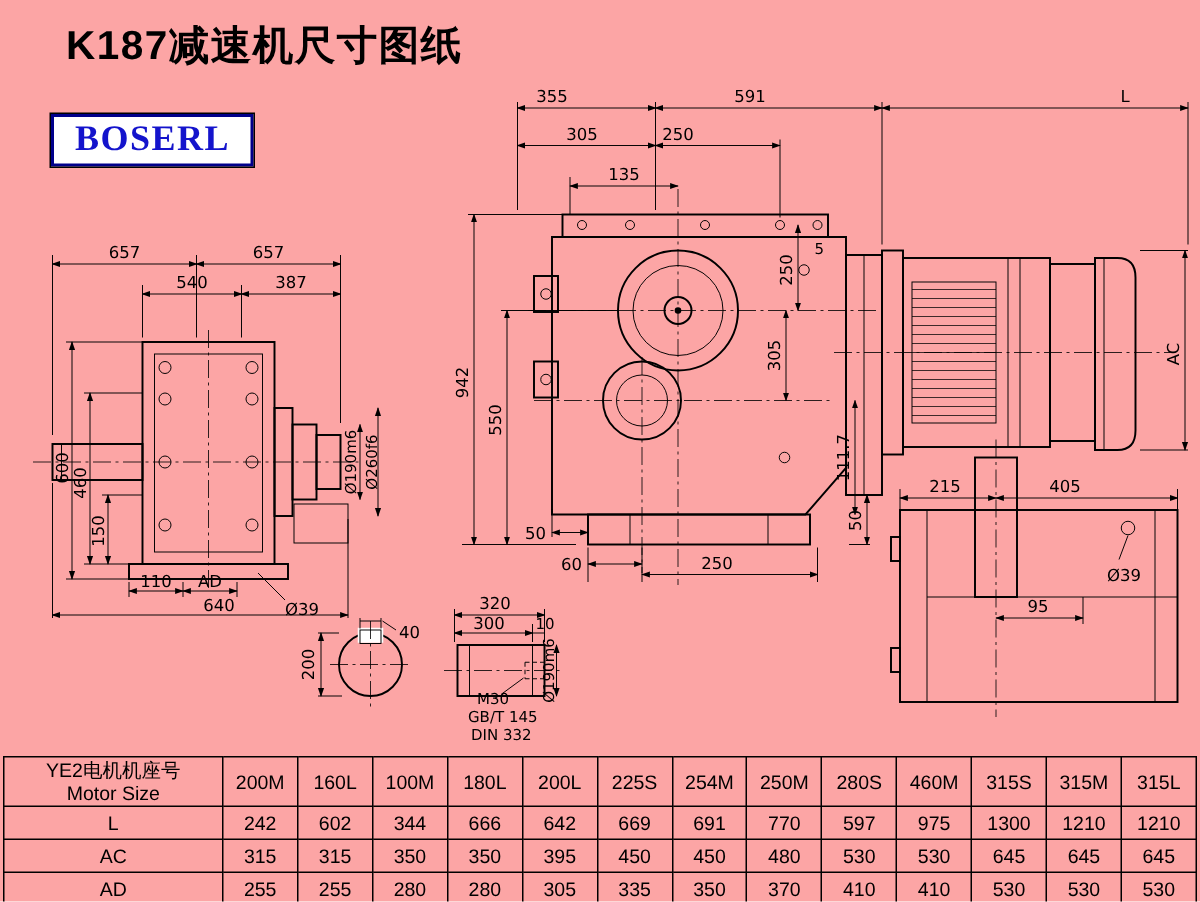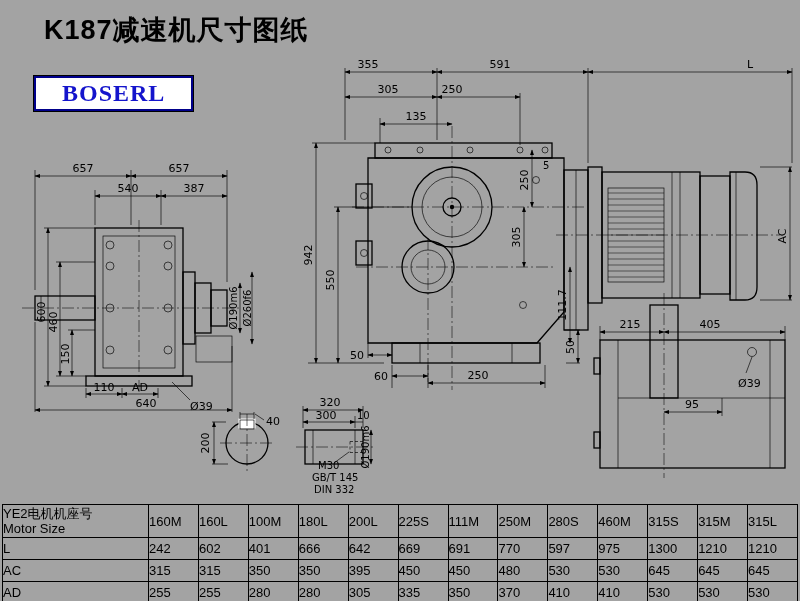--- a/index.html
+++ b/index.html
@@ -1,33 +1,33 @@
 <!DOCTYPE html>
 <html><head>
 <meta charset="utf-8">
 <style>
   html,body{margin:0;padding:0;background:#fff;width:800px;height:601px;overflow:hidden;
     font-family:"Liberation Sans",sans-serif;color:#000;}
-  #stage{position:relative;width:800px;height:601px;background:#a3a3a3;}
+  #stage{position:relative;width:800px;height:601px;background:#fca5a5;}
   .title{position:absolute;left:44px;top:12px;font-size:27px;font-weight:bold;letter-spacing:1px;}
   .logo{position:absolute;left:34px;top:76px;border:2px solid #00008B;outline:1px solid #000;
-    padding:2px 26px;background:#fff;}
+    padding:2px 14px;background:#fff;}
   .logo span{font-family:"Liberation Serif",serif;font-weight:bold;font-size:24px;color:#1414cc;letter-spacing:1px;}
   svg{position:absolute;left:0;top:0;}
   svg text{font-family:"DejaVu Sans",sans-serif;font-size:11px;fill:#000;}
   .sm{font-size:10px;}
   .o{fill:none;stroke:#000;stroke-width:1.3;}
   .t{fill:none;stroke:#000;stroke-width:0.65;}
   .c{fill:none;stroke:#000;stroke-width:0.55;stroke-dasharray:12 3 2 3;}
   .d{fill:none;stroke:#000;stroke-width:0.65;}
   .h{fill:none;stroke:#000;stroke-width:0.5;}
   .hd{fill:none;stroke:#000;stroke-width:0.65;stroke-dasharray:3 2;}
   .mask{fill:#fff;stroke:none;}
   table.dim{position:absolute;left:2px;top:504px;width:796px;border-collapse:collapse;table-layout:fixed;}
-  table.dim th,table.dim td{border:1.2px solid #000;text-align:left;font-size:13px;font-weight:normal;
+  table.dim th,table.dim td{border:1.2px solid #000;text-align:center;font-size:13px;font-weight:normal;
     padding:0;height:21px;white-space:nowrap;overflow:hidden;}
   table.dim tr.hdr th{height:32px;}
   table.dim .c1{width:146px;font-size:13px;line-height:15px;}
 </style>
 </head>
 <body>
 
 <div id="stage">
 
   <div class="title">K187减速机尺寸图纸</div>
@@ -288,39 +288,39 @@
         <col>
         <col>
         <col>
     </colgroup>
     <tbody>
         <tr class="hdr">
       <th class="c1">
         <div>YE2电机机座号</div>
         <div>Motor Size</div>
       </th>
-      <th>160M</th>
+      <th>200M</th>
       <th>160L</th>
       <th>100M</th>
       <th>180L</th>
       <th>200L</th>
       <th>225S</th>
-      <th>111M</th>
+      <th>254M</th>
       <th>250M</th>
       <th>280S</th>
       <th>460M</th>
       <th>315S</th>
       <th>315M</th>
       <th>315L</th>
     </tr>
     <tr>
       <td class="c1">L</td>
       <td>242</td>
       <td>602</td>
-      <td>401</td>
+      <td>344</td>
       <td>666</td>
       <td>642</td>
       <td>669</td>
       <td>691</td>
       <td>770</td>
       <td>597</td>
       <td>975</td>
       <td>1300</td>
       <td>1210</td>
       <td>1210</td>

